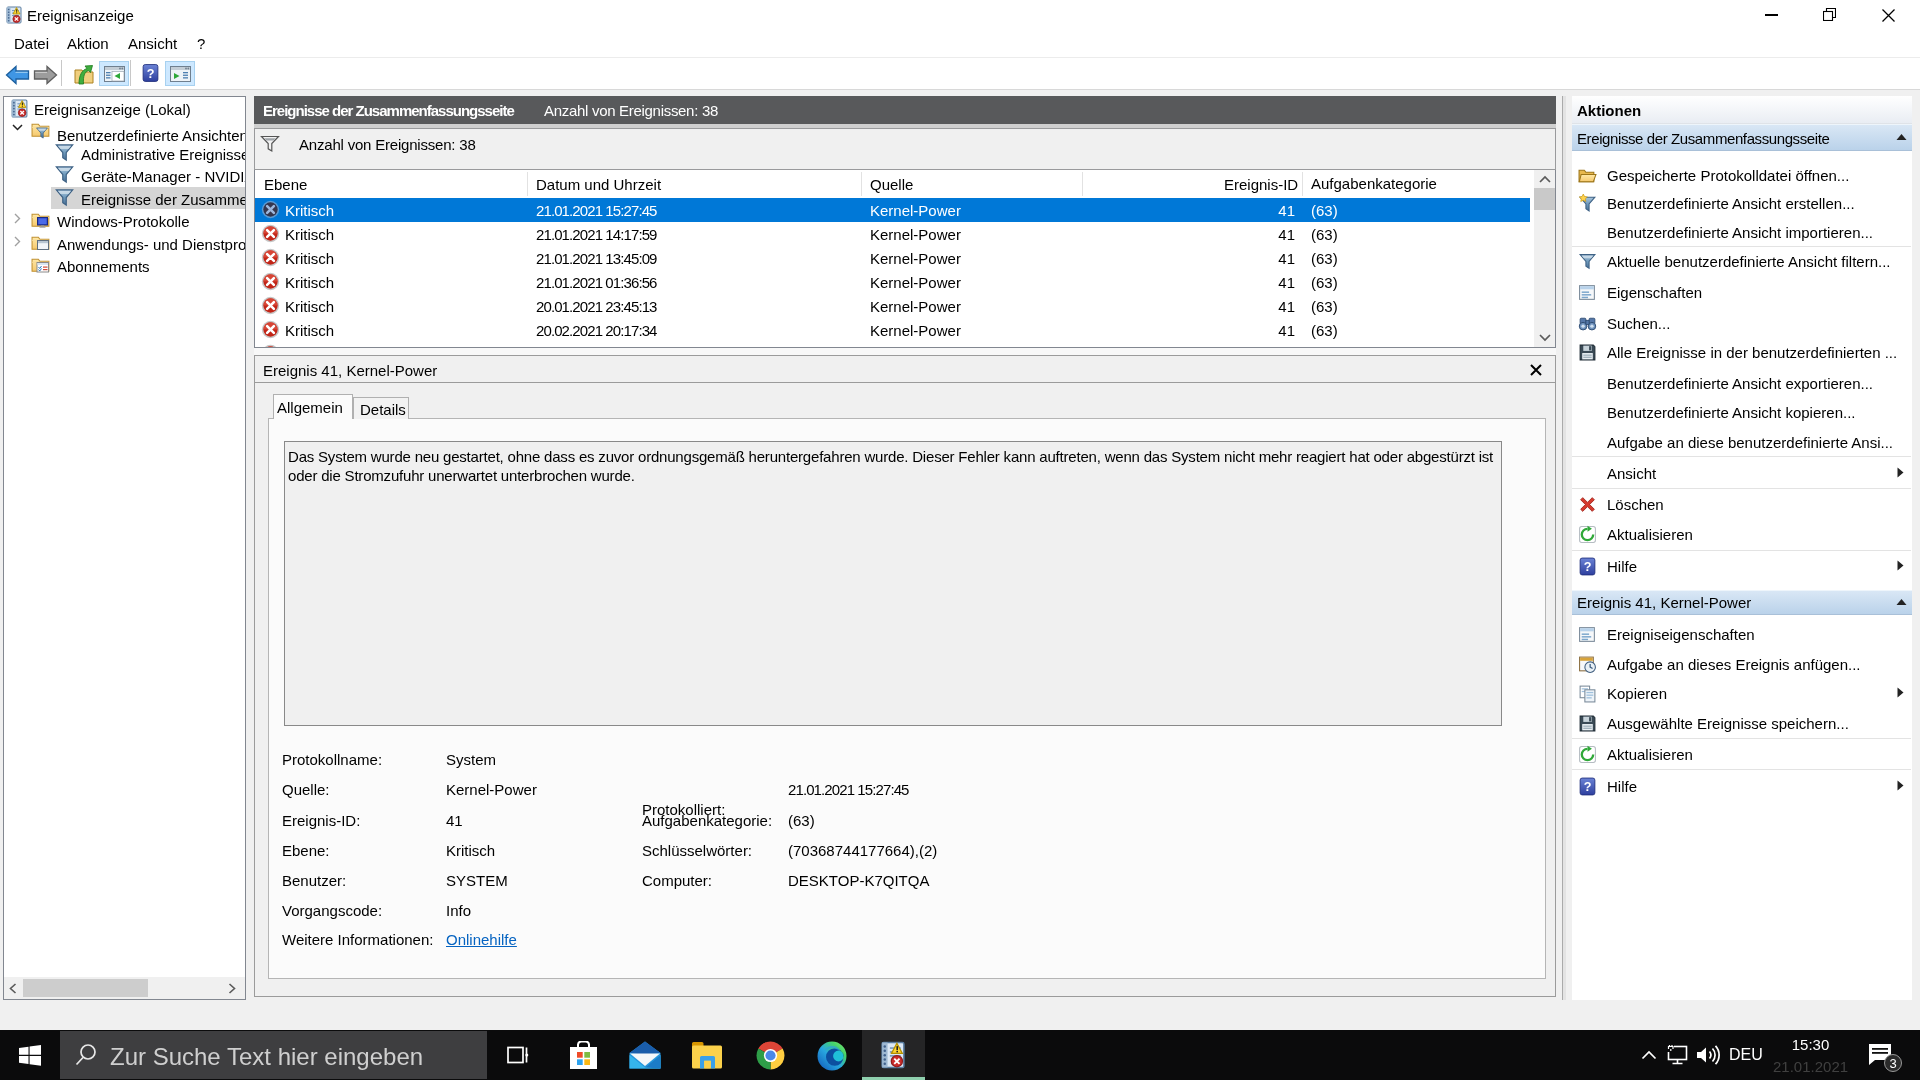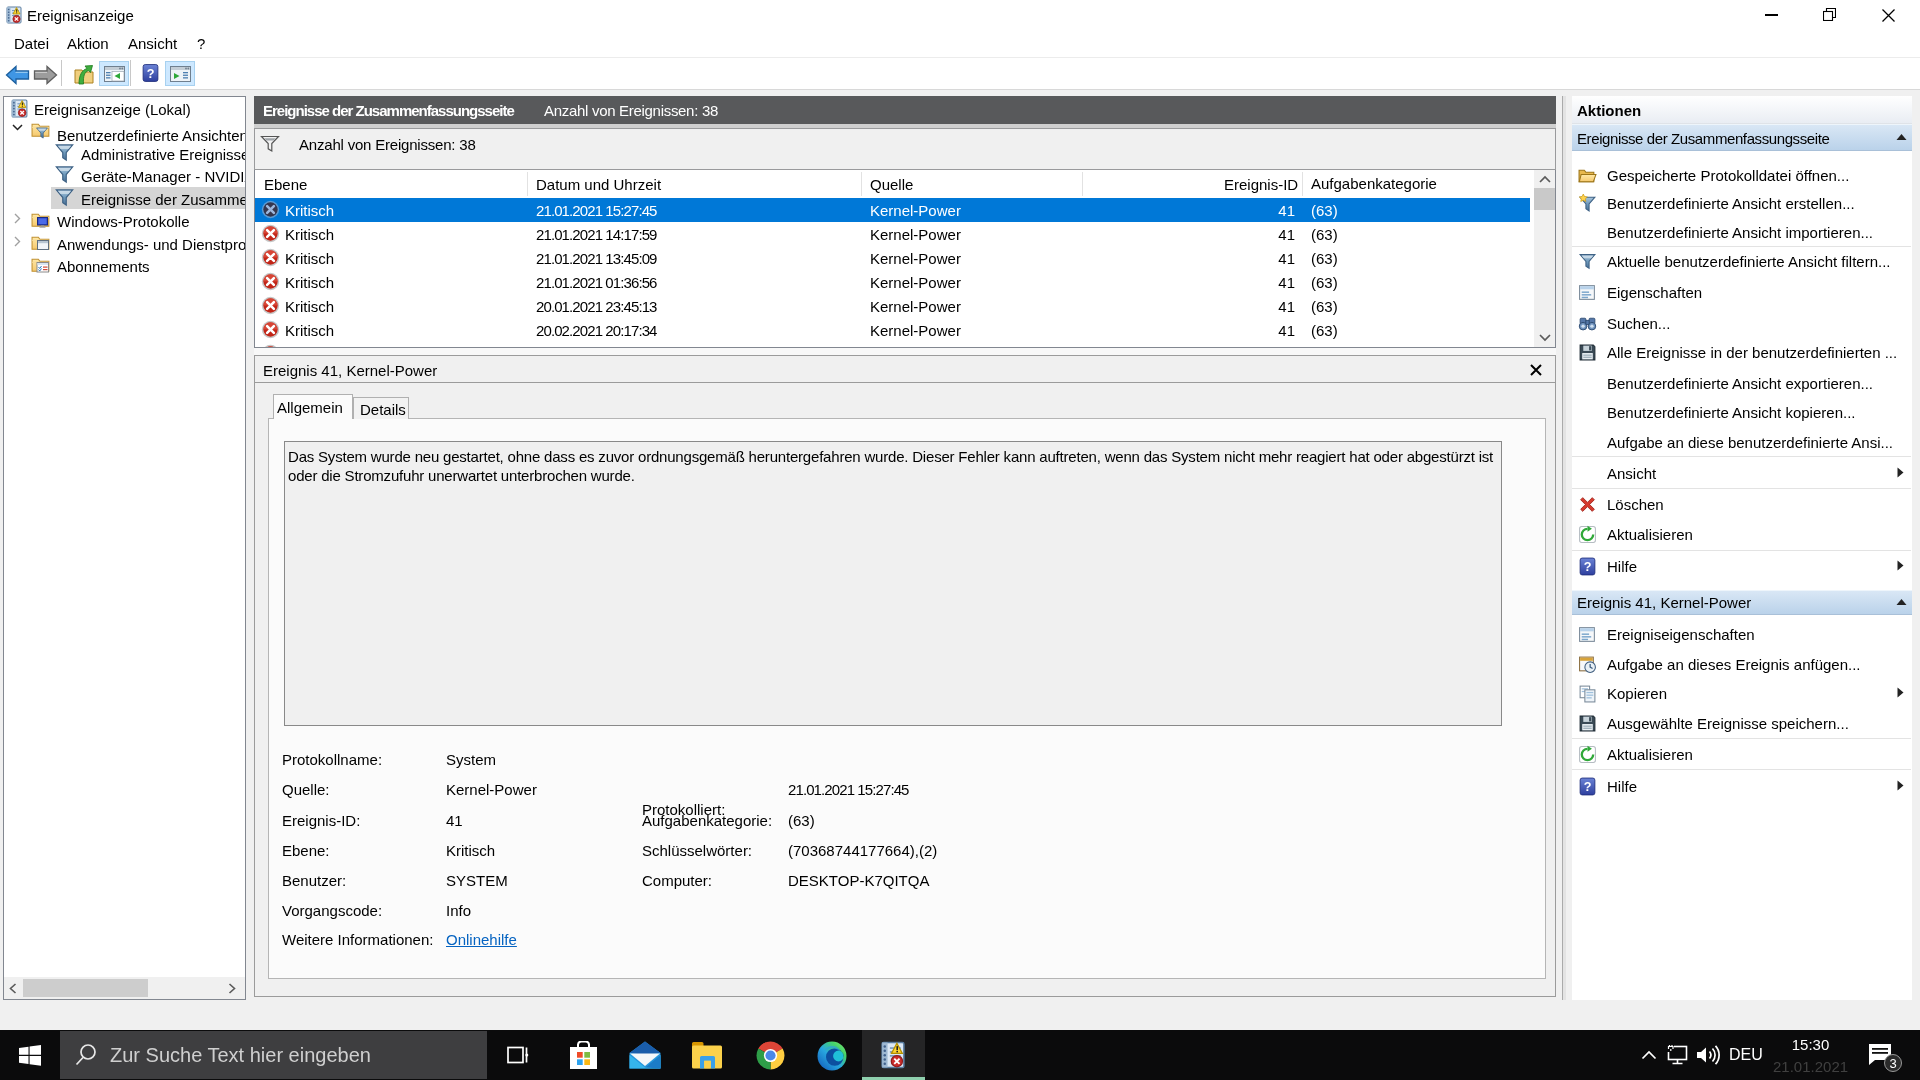--- a/index.html
+++ b/index.html
@@ -530,21 +530,21 @@
     <path d="M0 3 L9.5 1.7 V9.8 H0 Z" fill="#fff"></path>
     <path d="M10.6 1.5 L22 0 V9.8 H10.6 Z" fill="#fff"></path>
     <path d="M0 10.9 H9.5 V19 L0 17.7 Z" fill="#fff"></path>
     <path d="M10.6 10.9 H22 V20.8 L10.6 19.2 Z" fill="#fff"></path>
   </svg>
 <div class="abs" style="left:60px;top:1031px;width:427px;height:48px;background:#3e3e40;"></div>
 <svg class="abs" style="left:75px;top:1043px;" width="23" height="24" viewBox="0 0 23 24">
     <circle cx="13" cy="9" r="7" stroke="#e8e8e8" stroke-width="1.7" fill="none"></circle>
     <path d="M8 14.5 L1.5 21.5" stroke="#e8e8e8" stroke-width="1.7"></path>
   </svg>
-<div class="txt" style="left:110px;top:1045px;color:#cfcfcf;font-size:20px;">Zur Suche Text hier eingeben</div>
+<div class="txt" style="left:110px;top:1045px;color:#cfcfcf;font-size:24px;">Zur Suche Text hier eingeben</div>
 
 <svg class="abs" style="left:507px;top:1044px;" width="24" height="23" viewBox="0 0 24 23">
   <rect x="1" y="3.5" width="15" height="15" fill="none" stroke="#fff" stroke-width="1.7"></rect>
   <path d="M19.5 3.5 V18.5" stroke="#fff" stroke-width="1.7"></path>
   <circle cx="19.8" cy="11" r="1.5" fill="#fff"></circle>
 </svg>
 
 <svg class="abs" style="left:568px;top:1041px;" width="31" height="29" viewBox="0 0 31 29">
   <path d="M10 6 V3.5 A3.5 3.5 0 0 1 13.5 0.5 H17.5 A3.5 3.5 0 0 1 21 3.5 V6" stroke="#fff" stroke-width="2" fill="none"></path>
   <rect x="2" y="6" width="27" height="22" fill="#fff"></rect>

